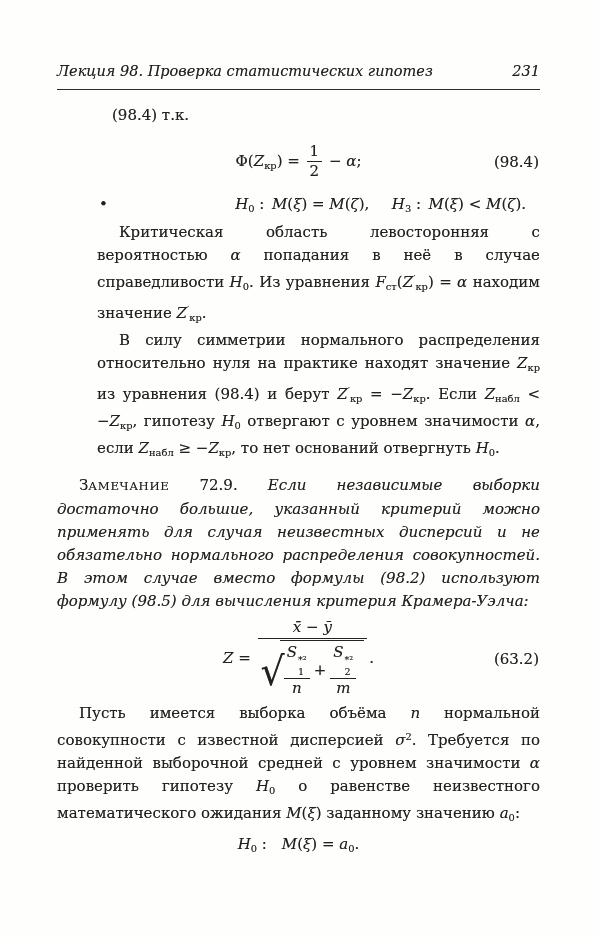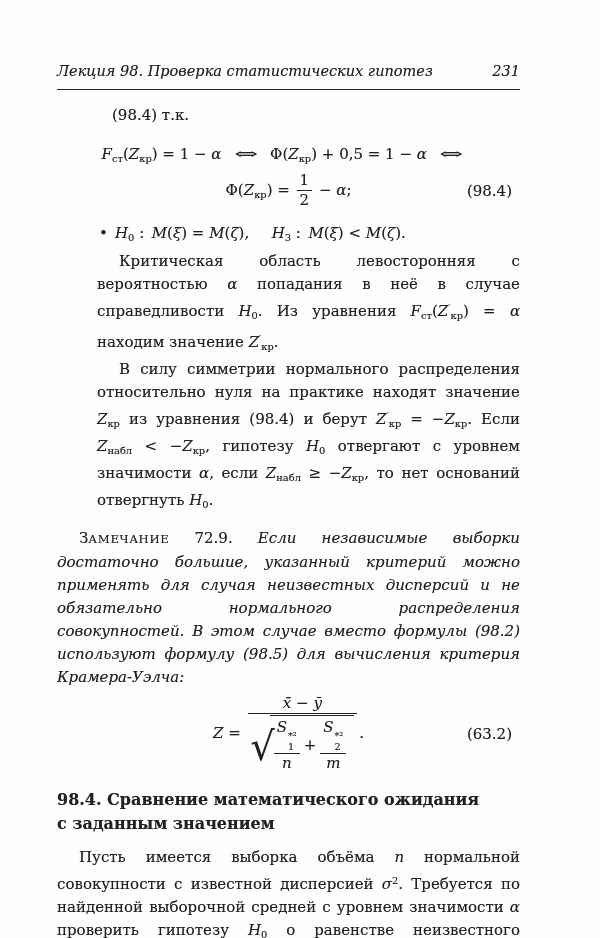--- a/index.html
+++ b/index.html
@@ -1,50 +1,50 @@
 <!DOCTYPE html>
 <html lang="ru"><head>
 <meta charset="utf-8">
 <style>
   html,body{margin:0;padding:0;background:#f2f2f0;}
   .page{
     position:relative;width:600px;height:938px;margin:0 auto;
     background:#fefefd;color:#212121;
     font-family:"DejaVu Serif","DejaVu Sans",serif;
     font-size:15px;line-height:23px;
-    box-sizing:border-box;padding:60px 80px 0 57px;overflow:hidden;
+    box-sizing:border-box;padding:60px 60px 0 57px;overflow:hidden;
     text-shadow:0 0 .4px rgba(20,20,20,.45);
   }
   
   .running{display:flex;justify-content:space-between;align-items:baseline;
     font-style:italic;font-size:14.5px;line-height:22px;
     border-bottom:1.4px solid #2b2b2b;padding-bottom:7px;}
   
   .p{margin:0;text-align:justify;text-indent:22px;}
   .it{font-style:italic;}
   .sub{font-size:.66em;vertical-align:-.32em;font-style:normal;}
   .sup{font-size:.66em;vertical-align:.5em;font-style:normal;}
   .sc{font-size:.78em;letter-spacing:.6px;}
   
   .eq{text-align:center;}
   .eq-chain{margin:14px 0 0 0;white-space:nowrap;}
   .iff{display:inline-block;transform:scaleX(1.9);margin:0 18px;font-style:normal;}
   .labeled{position:relative;}
-  .eq-label{position:absolute;right:8px;top:50%;transform:translateY(-50%);}
+  .eq-label{position:absolute;right:1px;top:50%;transform:translateY(-50%);}
   .eq-984{margin:2px 0 12px 0;}
   .eq-985{margin:6px 0 4px 0;}
   .ref-line{margin:14px 0 16px 55px;}
   
   .frac{display:inline-block;vertical-align:middle;text-align:center;margin:0 2px;}
   .fr-n{display:block;line-height:1.15;padding:0 3px 1px 3px;}
   .fr-d{display:block;line-height:1.15;padding:1px 3px 0 3px;border-top:1.4px solid #222;}
   
   .bullet-row{display:flex;margin:1px 0 1px 0;}
   .bullet{width:16px;margin-left:42px;}
-  .bullet-eq{flex:1;text-align:left;padding-right:14px;}
+  .bullet-eq{flex:1;text-align:right;padding-right:14px;}
   
   .indent-block{margin-left:40px;}
   .remark{margin-top:10px;}
   
   .sqrt{display:inline-flex;align-items:stretch;vertical-align:middle;}
   .rad{display:flex;align-items:center;font-size:38px;line-height:1;font-style:normal;transform:translateY(2px) scaleY(1.04);}
   .radicand{display:inline-flex;align-items:center;border-top:1.5px solid #222;
     padding:3px 6px 1px 2px;margin-left:-5px;}
   .op{vertical-align:middle;margin:0 2px;}
   
@@ -62,21 +62,20 @@
 
 <div class="page">
 
   <header class="running">
     <span>Лекция 98. Проверка статистических гипотез</span>
     <span>231</span>
   </header>
 
   <div class="ref-line">(98.4) т.к.</div>
 
-  <div class="eq eq-chain"><span class="it">F</span><span class="sub">ст</span><span>(</span><span class="it">Z</span><span class="sub">кр</span><span>) = 1 − </span><span class="it">α</span><span class="iff">⇔</span><span>Φ(</span><span class="it">Z</span><span class="sub">кр</span><span>) + 0,5 = 1 − </span><span class="it">α</span><span class="iff">⇔</span></div>
 
   <div class="eq labeled eq-984">
     <span><span><span>Φ(</span><span class="it">Z</span><span class="sub">кр</span><span>) = </span></span><span class="frac"><span class="fr-n">1</span><span class="fr-d">2</span></span><span><span> − </span><span class="it">α</span><span>;</span></span></span>
     <span class="eq-label">(98.4)</span>
   </div>
 
   <div class="bullet-row">
     <span class="bullet">•</span>
     <span class="bullet-eq"><span class="it">H</span><span class="sub">0</span><span> : </span><span class="it">M</span><span>(</span><span class="it">ξ</span><span>) = </span><span class="it">M</span><span>(</span><span class="it">ζ</span><span>),</span><span>  </span><span class="it">H</span><span class="sub">3</span><span> : </span><span class="it">M</span><span>(</span><span class="it">ξ</span><span>) &lt; </span><span class="it">M</span><span>(</span><span class="it">ζ</span><span>).</span></span>
   </div>
@@ -105,22 +104,18 @@
                       <span class="ss-t">*²</span>
                       <span class="ss-b">2</span>
                     </span></span>
                   <span class="fr-d it">m</span>
                 </span>
               </span>
             </span></span></span><span>.</span></span>
     <span class="eq-label">(63.2)</span>
   </div>
 
-  <h2 class="sec">
-    <span class="block">98.4. Сравнение математического ожидания</span>
-    <span class="block">с заданным значением</span>
-  </h2>
 
   <p class="p"><span>Пусть имеется выборка объёма </span><span class="it">n</span><span> нормальной совокупности с известной дисперсией </span><span class="it">σ</span><span class="sup">2</span><span>. Требуется по найденной выборочной средней с уровнем значимости </span><span class="it">α</span><span> проверить гипотезу </span><span class="it">H</span><span class="sub">0</span><span> о равенстве неизвестного математического ожидания </span><span class="it">M</span><span>(</span><span class="it">ξ</span><span>)</span><span> заданному значению </span><span class="it">a</span><span class="sub">0</span><span>:</span></p>
 
   <div class="eq eq-center"><span class="it">H</span><span class="sub">0</span><span> : </span><span class="it">M</span><span>(</span><span class="it">ξ</span><span>) = </span><span class="it">a</span><span class="sub">0</span><span>.</span></div>
 
 </div>
 
 </body></html>

